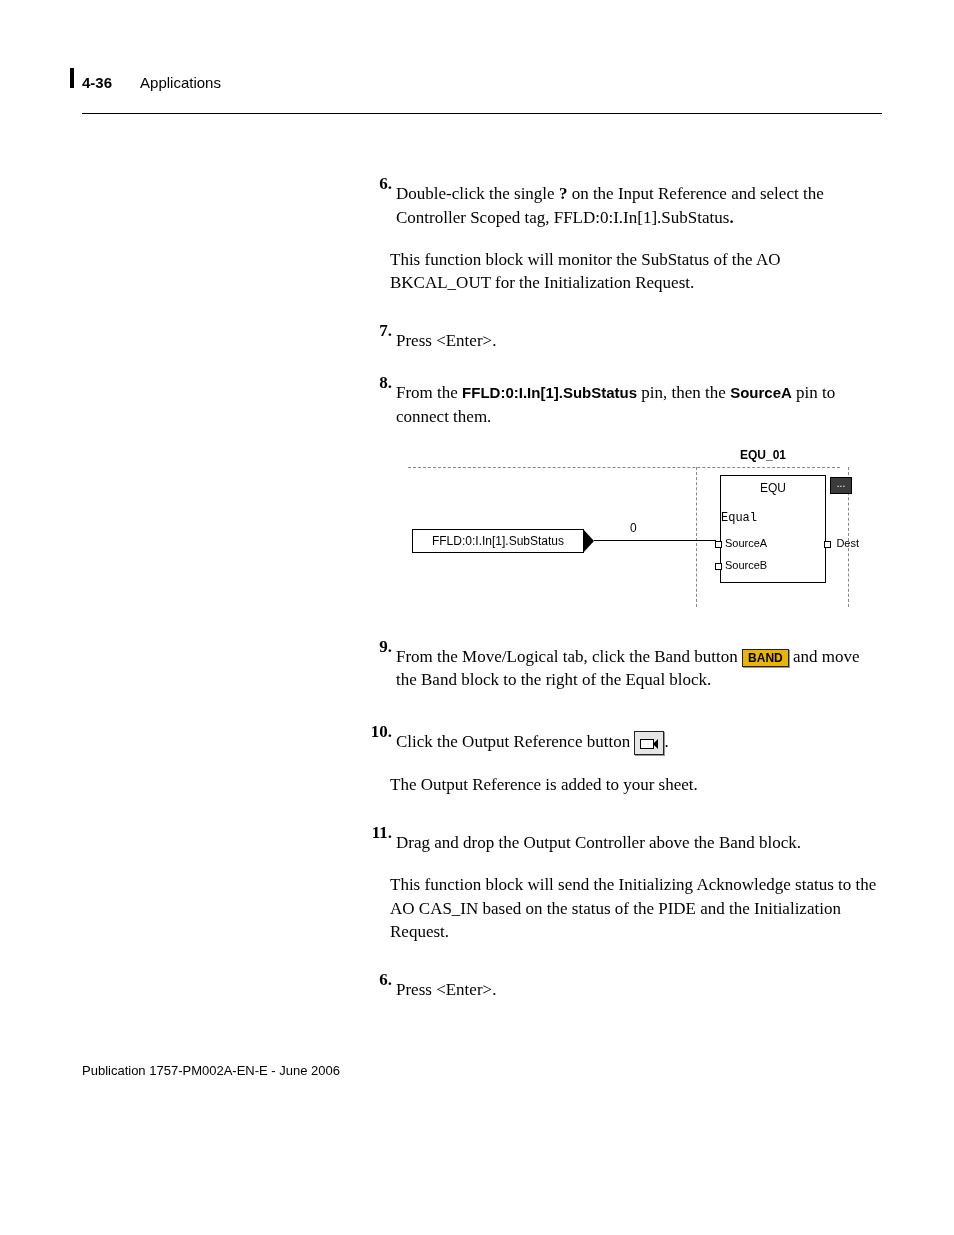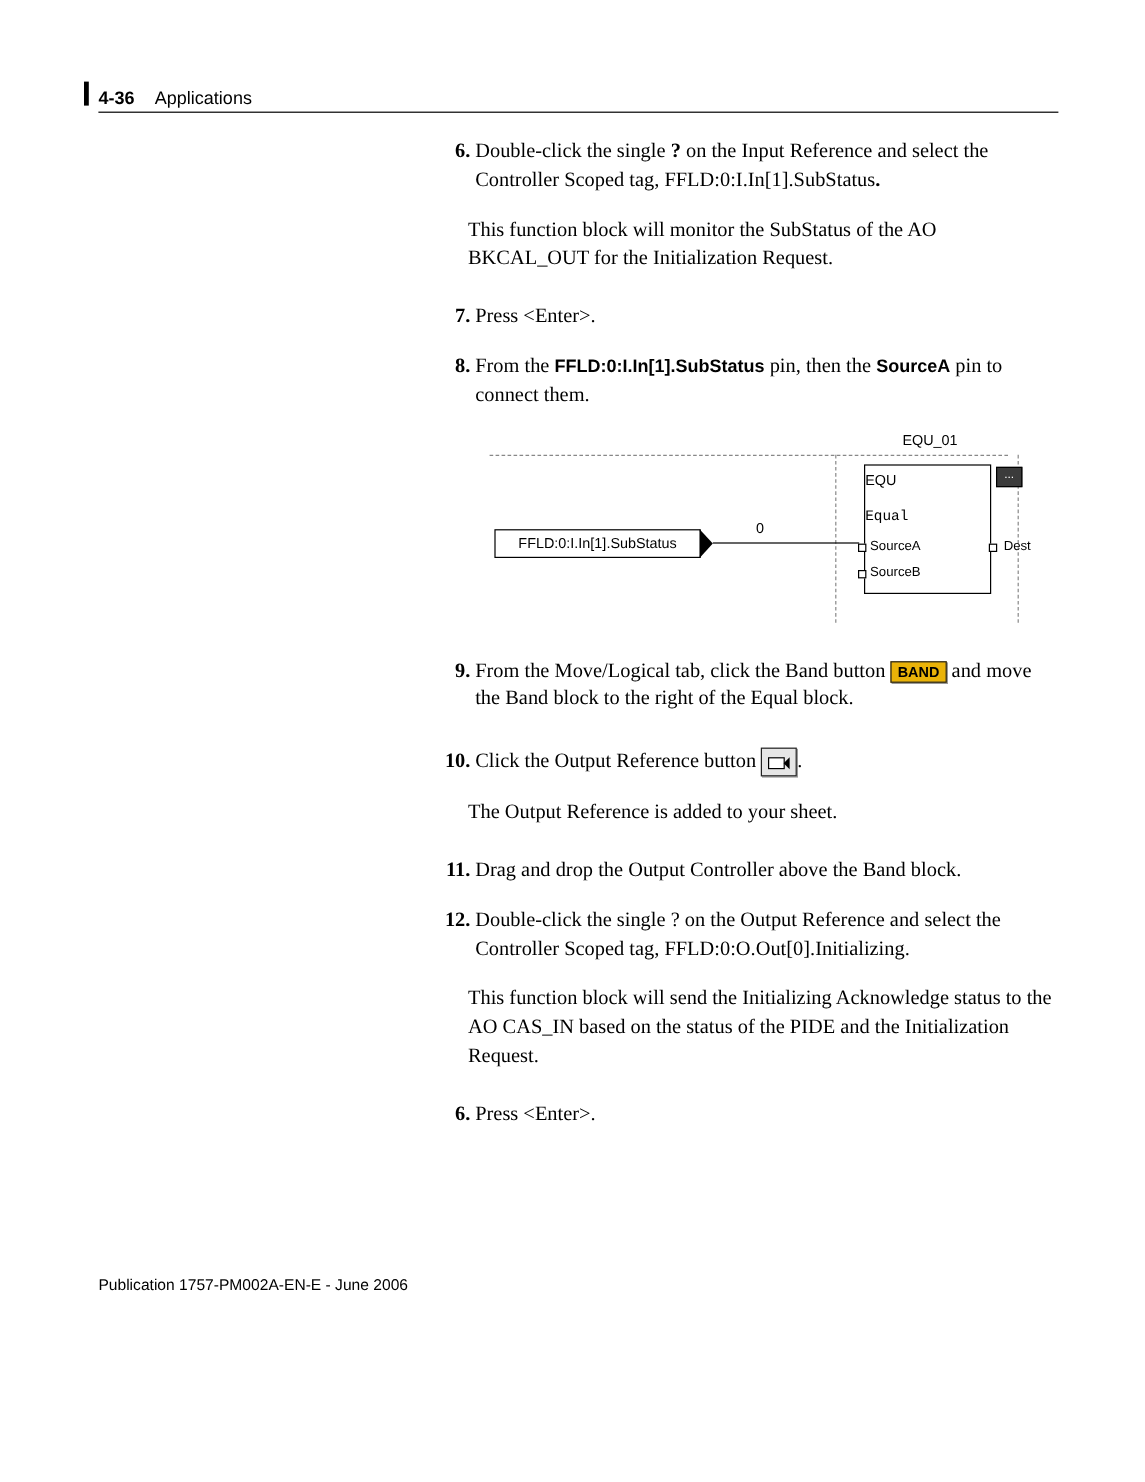--- a/index.html
+++ b/index.html
@@ -16,24 +16,24 @@
   }
   .page {
     padding: 72px 72px 40px 82px;
     position: relative;
     height: 1120px;
     box-sizing: border-box;
   }
   .header {
     display: flex;
     align-items: baseline;
-    gap: 17px;
+    gap: 28px;
     border-bottom: 1.5px solid #000;
-    padding-bottom: 0;
-    margin-bottom: 20px;
+    padding-bottom: 20px;
+    margin-bottom: 58px;
     position: relative;
   }
   .header::before {
     content: "";
     position: absolute;
     left: -12px;
     top: -4px;
     width: 4px;
     height: 20px;
     background: #000;
@@ -48,21 +48,21 @@
     display: flex;
     gap: 2px;
   }
   .step-num {
     font-weight: bold;
     width: 30px;
     text-align: right;
     flex-shrink: 0;
     padding-right: 2px;
   }
-  .step-body { flex: 1; }
+  .step-body { flex: 1; margin-top: 10px; }
   .note {
     margin-left: 28px;
     margin-bottom: 24px;
   }
   .bold-sans { font-family: Arial, sans-serif; font-weight: bold; font-size: 15px; }
   .bold-serif { font-weight: bold; }
 
   
   .diagram {
     margin: 10px 0 28px 50px;
@@ -75,33 +75,34 @@
   .dash-line {
     position: absolute;
     top: 20px;
     left: -4px;
     right: 12px;
     border-top: 1px dashed #888;
   }
   .equ-label {
     position: absolute;
     top: 0;
-    left: 340px;
-    font-weight: normal;
+    left: 328px;
+    font-weight: bold;
   }
   .equ-box {
     position: absolute;
     top: 28px;
     left: 308px;
     width: 104px;
     height: 106px;
     border: 1px solid #000;
     background: #fff;
   }
   .equ-title {
+    text-align: center;
     padding-top: 4px;
   }
   .equ-sub {
     padding-top: 14px;
     font-family: Liberation Mono, monospace;
   }
   .pin-sa {
     position: absolute;
     top: 60px;
     left: 4px;
@@ -325,24 +326,20 @@
         <span>Click the Output Reference button </span><span class="btn-outref"></span><span>.</span>
       </div>
     </div>
     <div class="note">The Output Reference is added to your sheet.</div>
 
     <div class="step">
       <div class="step-num">11.</div>
       <div class="step-body">Drag and drop the Output Controller above the Band block.</div>
     </div>
 
-    <div class="step">
-      <div class="step-num">12.</div>
-      <div class="step-body">Double-click the single ? on the Output Reference and select the Controller Scoped tag, FFLD:0:O.Out[0].Initializing.</div>
-    </div>
     <div class="note">This function block will send the Initializing Acknowledge status to the AO CAS_IN based on the status of the PIDE and the Initialization Request.</div>
 
     <div class="step">
       <div class="step-num">6.</div>
       <div class="step-body">Press &lt;Enter&gt;.</div>
     </div>
 
   </div>
 
   <div class="footer">Publication 1757-PM002A-EN-E - June 2006</div>

